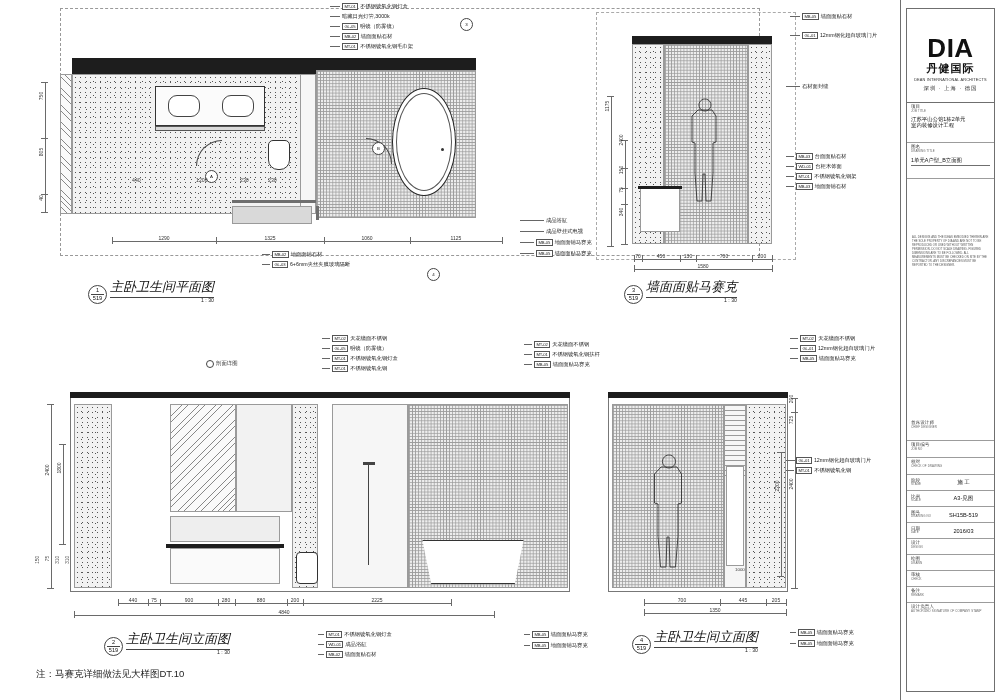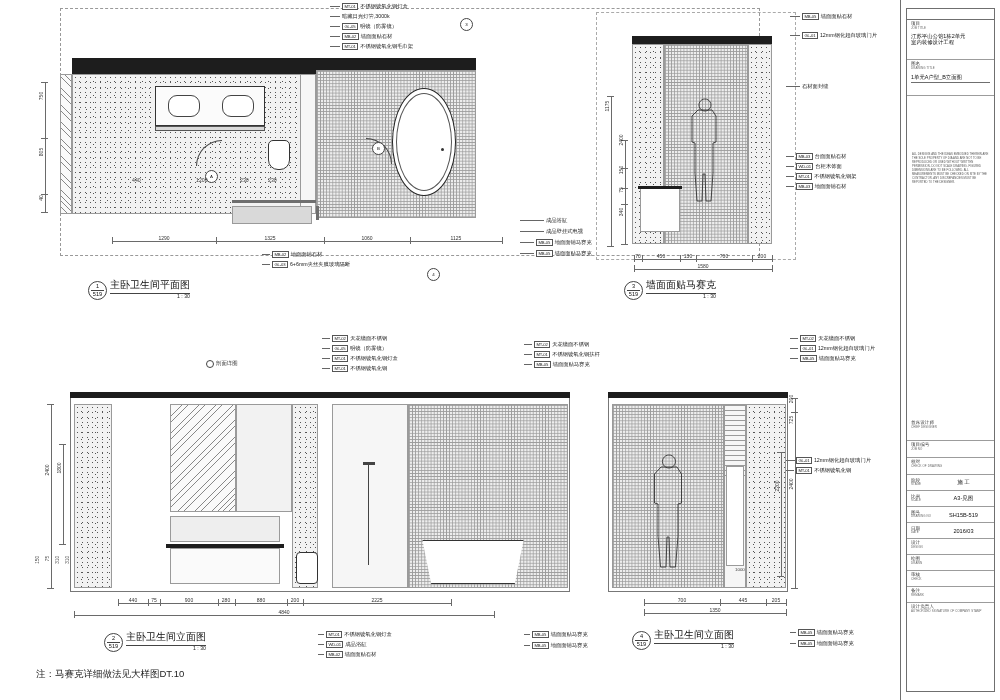--- a/index.html
+++ b/index.html
@@ -76,21 +76,21 @@
   .title-bubble { position: absolute; display: flex; align-items: flex-end; gap: 3px; }
   .bubble {
     width: 19px; height: 19px; border-radius: 50%;
     border: 0.8px solid #444; background: #fff;
     display: flex; flex-direction: column; align-items: center; justify-content: center;
     font-size: 5.6px; color: #111; line-height: 1.0;
   }
   .bubble .num { border-bottom: 0.7px solid #444; width: 13px; text-align: center; padding-bottom: 0.5px;}
   .bubble .den { padding-top: 0.5px; }
   .tb-text { position: relative; padding-bottom: 1px; }
-  .tb-name { font-size: 10px; color: #111; white-space: nowrap; }
+  .tb-name { font-size: 13px; color: #111; white-space: nowrap; font-style: italic; }
   .tb-scale { font-size: 5.2px; color: #222; text-align: right; }
   .tb-rule { height: 0.9px; background: #444; margin-top: 0.5px; }
 
   
   .dim-row { position: absolute; height: 9px; }
   .dim-line { position: absolute; left: 0; right: 0; top: 4.5px; height: 0.6px; background: #6a6a6a; }
   .dim-tick { position: absolute; top: 1px; width: 0.6px; height: 7px; background: #6a6a6a; }
   .dim-val { position: absolute; top: -1px; font-size: 5px; color: #333; transform: translateX(-50%); }
   .dim-col { position: absolute; width: 9px; }
   .dim-vline { position: absolute; top: 0; bottom: 0; left: 4.5px; width: 0.6px; background: #6a6a6a; }
@@ -128,20 +128,26 @@
     display:flex; align-items:center; justify-content:center;
   }
 </style>
 </head>
 <body>
 
 <div id="sheet">
 
   <div id="titleblock">
     <div id="tb-inner">
+      <div class="logo-wrap">
+        <div class="logo-dia">DIA</div>
+        <div class="logo-cn">丹健国际</div>
+        <div class="logo-en">DEAN INTERNATIONAL ARCHITECTS</div>
+        <div class="logo-cities">深圳 · 上海 · 德国</div>
+      </div>
       <div class="tb-sep" style="margin-top:10px;"></div>
 
       <div class="tb-field" style="height:40px;">
         <div class="tb-k-cn">项目</div>
         <div class="tb-k-en">JOB TITLE</div>
         <div class="tb-v" style="margin-top:3px; white-space:pre-line;">江苏平山公馆1栋2单元
 室内装修设计工程</div>
       </div>
 
       <div class="tb-field" style="height:36px;">

